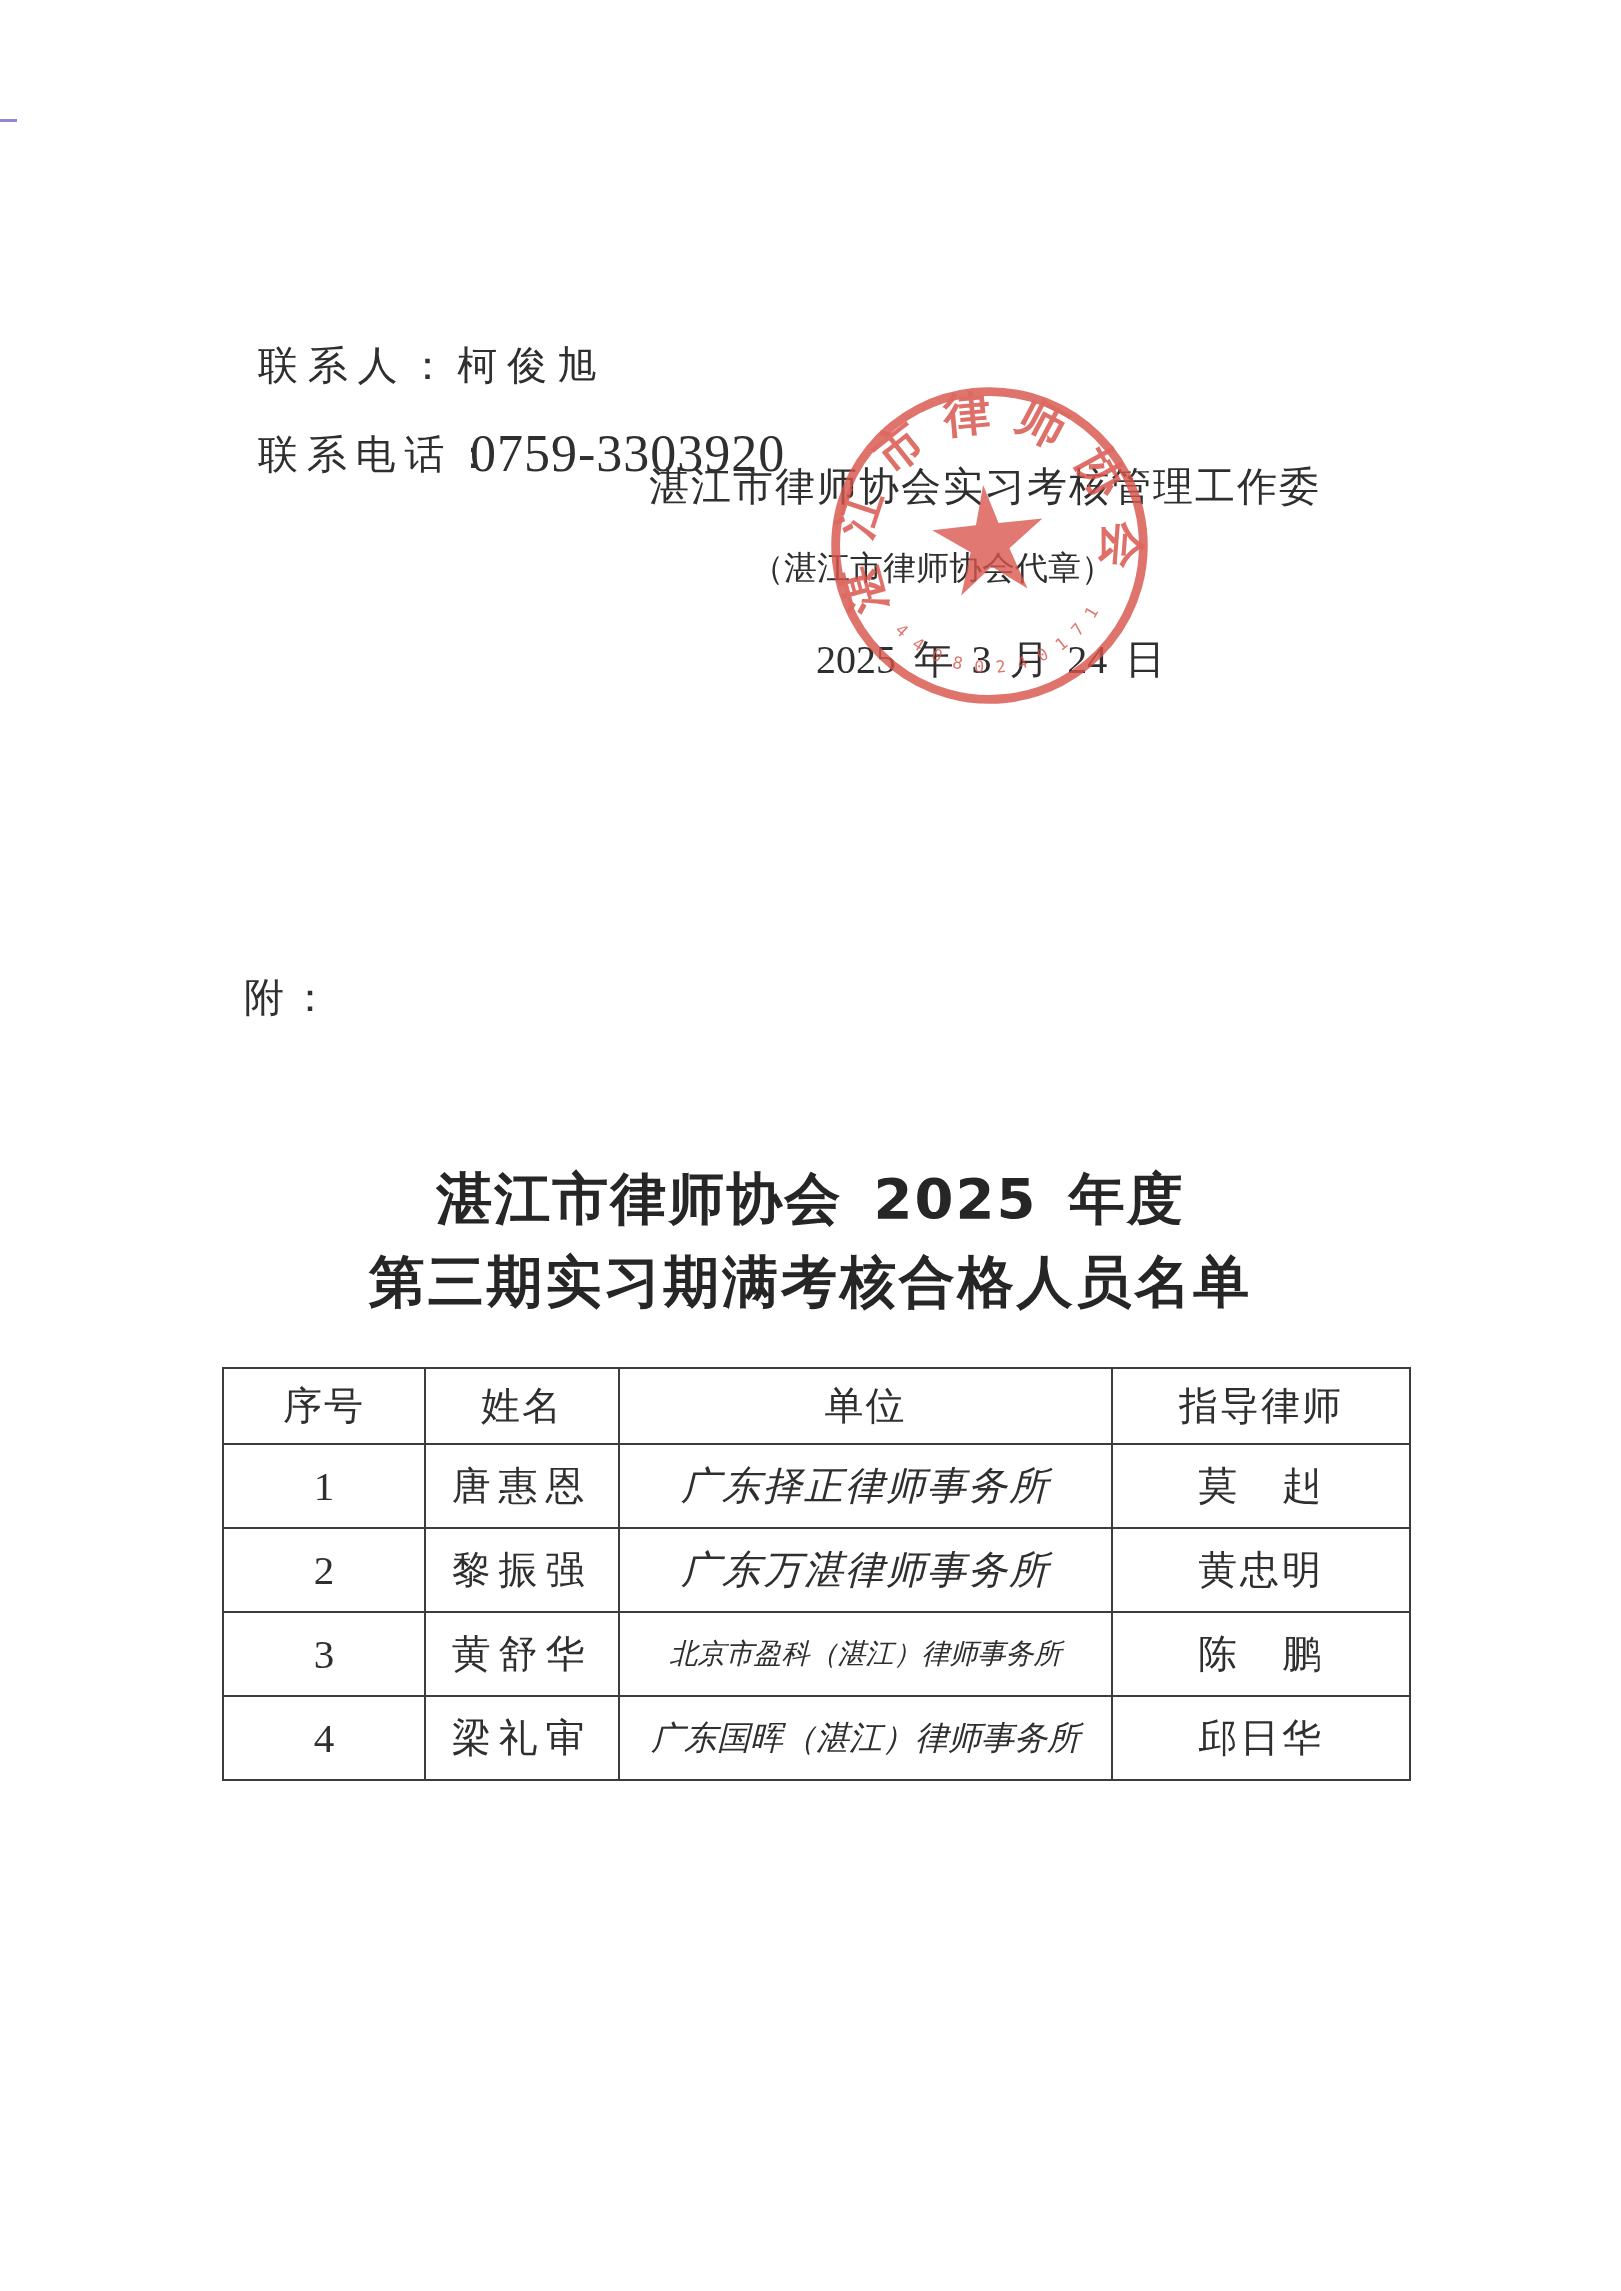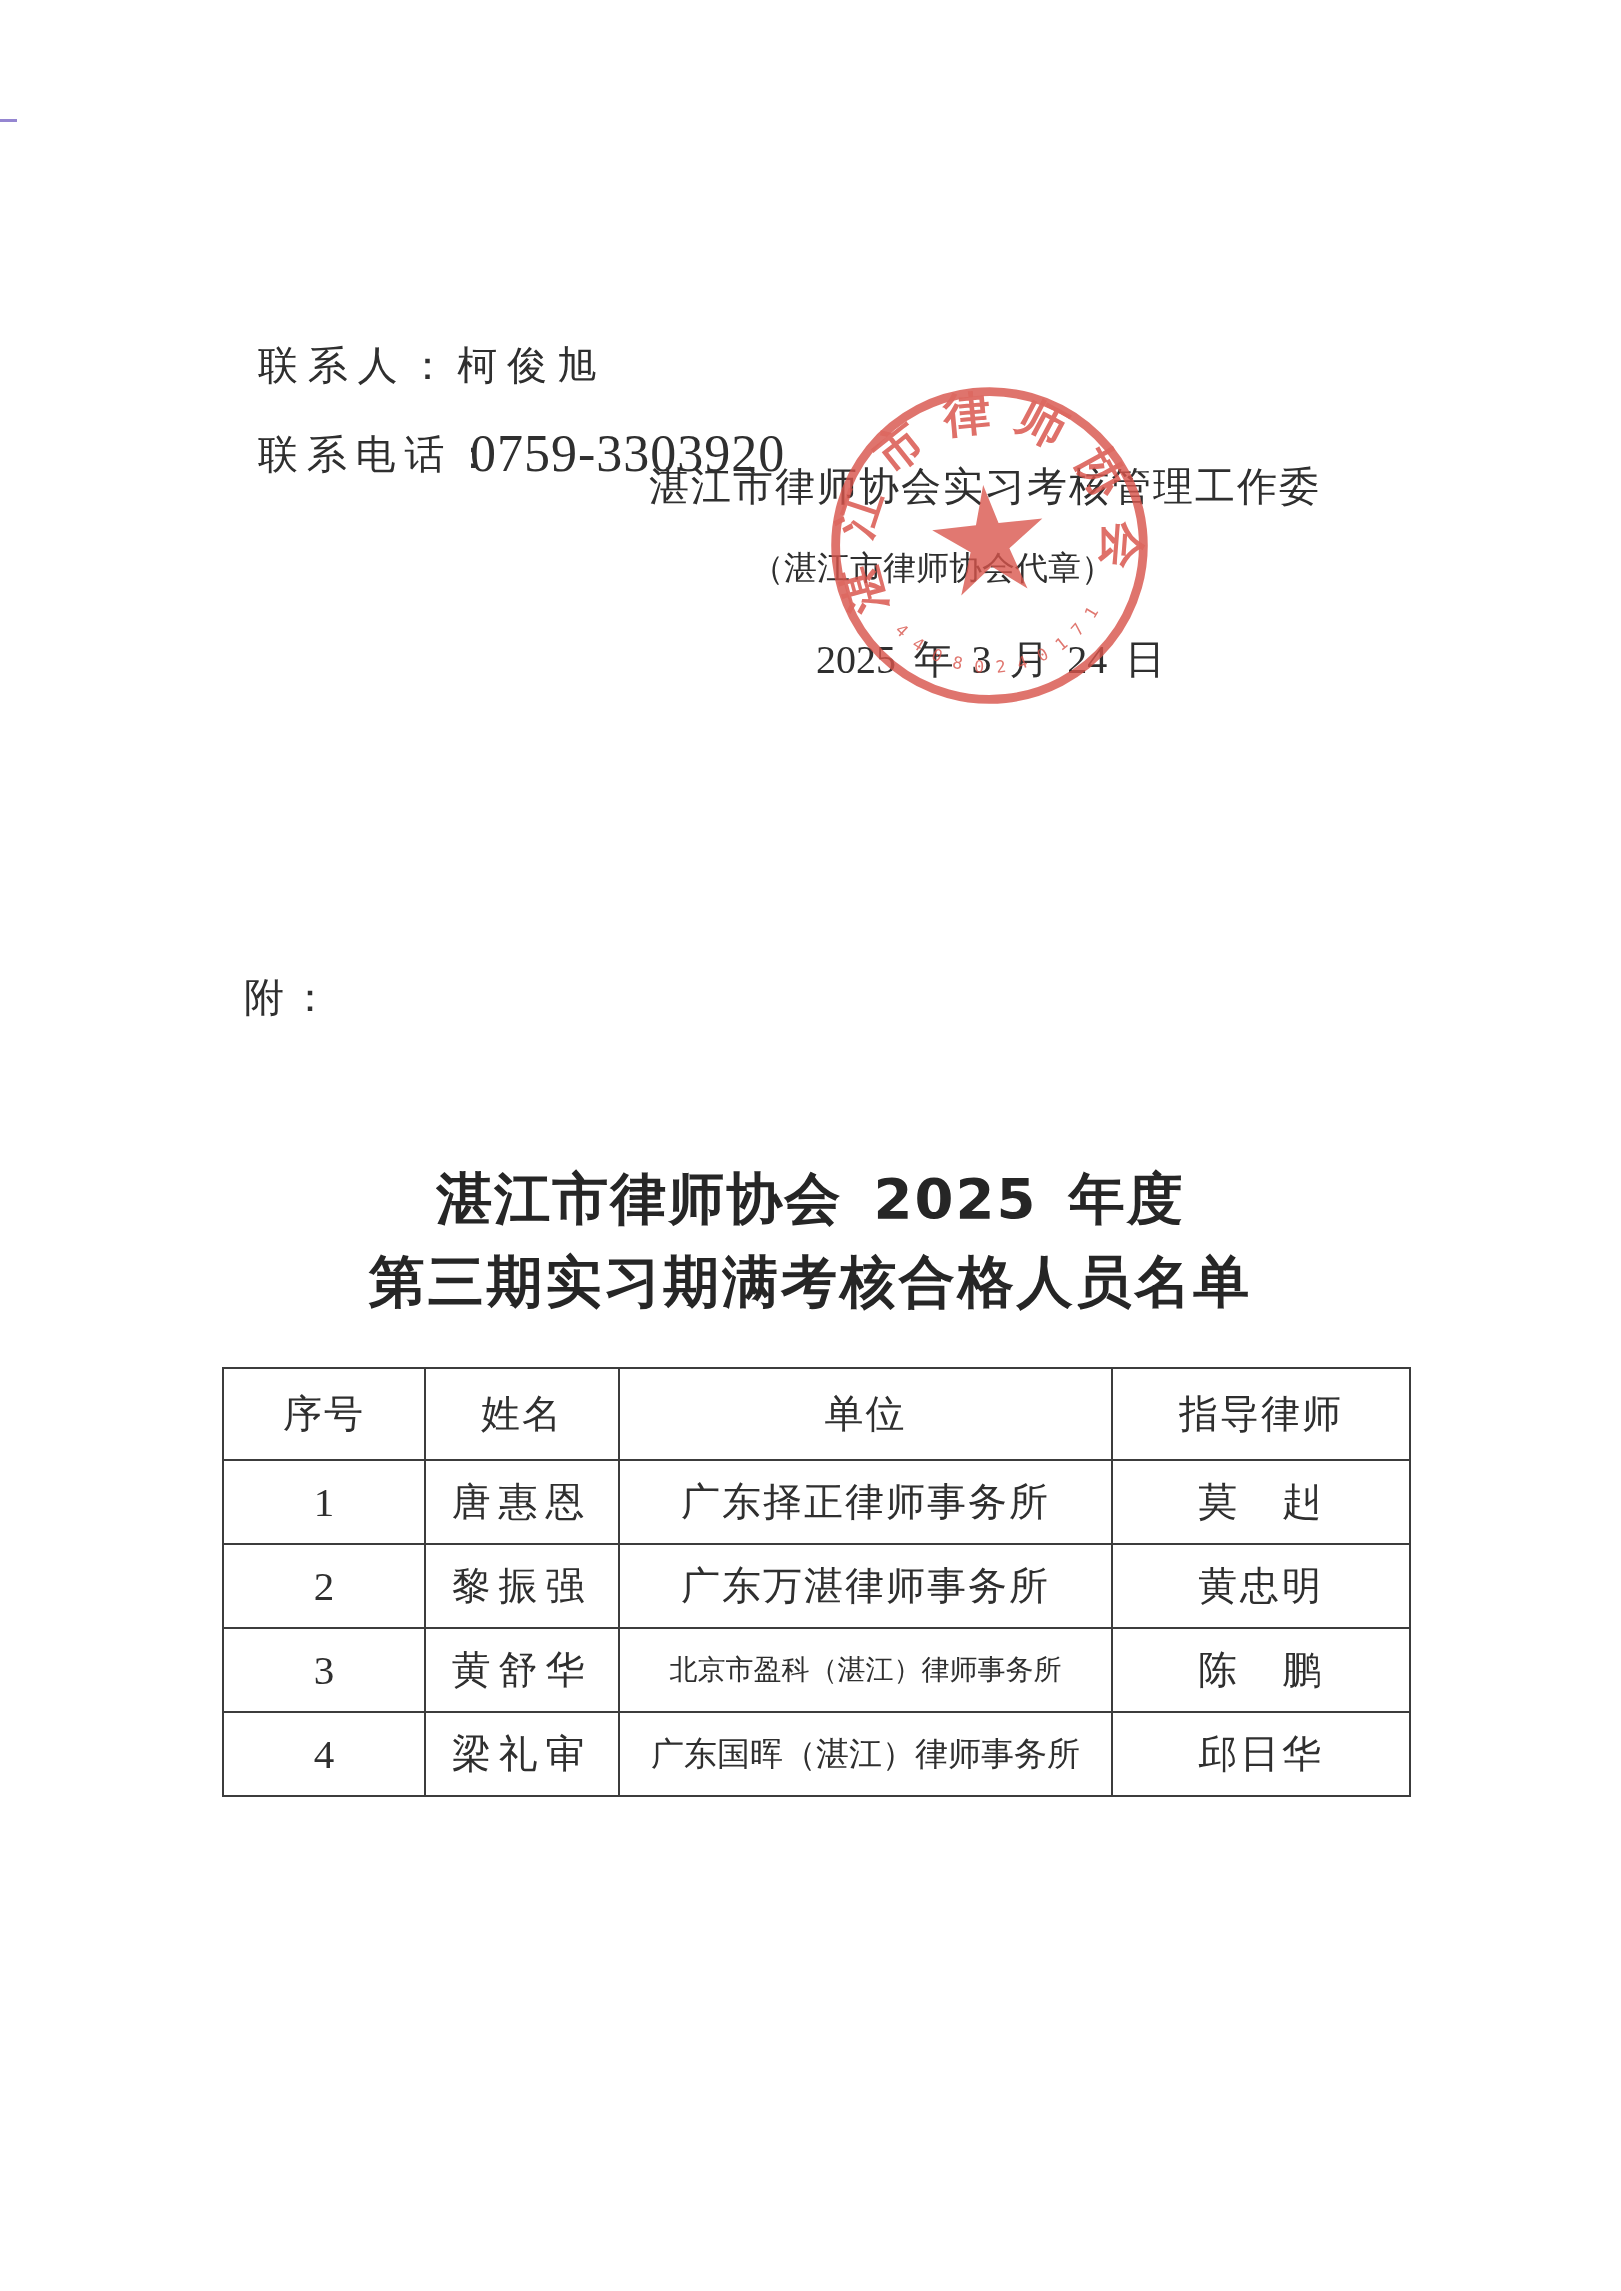--- a/index.html
+++ b/index.html
@@ -60,25 +60,25 @@
     border-collapse:collapse; table-layout:fixed;
     font-size:39px; color:#2f2f2f;
     border:2.9px solid #3c3c3c;
   }
   .doc-table th, .doc-table td {
     border:2px solid #3c3c3c;
     text-align:center; vertical-align:middle;
     font-weight:normal; padding:0;
     overflow:hidden; white-space:nowrap;
   }
-  .doc-table thead th { height:92px; border-bottom:2.9px solid #3c3c3c; letter-spacing:2px;border-radius:26px; }
+  .doc-table thead th { height:76px; border-bottom:2.9px solid #3c3c3c; letter-spacing:2px;border-radius:26px; }
   .doc-table tbody td { height:84px; border-top:2.9px solid #3c3c3c; }
   .cell-no   { font-size:41px; }
   .cell-name { letter-spacing:7.8px; }
-  .cell-firm { font-size:39px; letter-spacing:2px; }
+  .cell-firm { font-size:39px; letter-spacing:2px;font-style:italic; }
   .cell-firm.small  { font-size:28px; letter-spacing:0; }
   .cell-firm.small2 { font-size:33px; letter-spacing:0; }
   .cell-mentor { letter-spacing:2.9px; }
 </style>
 </head>
 <body>
 
 <div class="page">
 
   <div class="scan-mark"></div>

